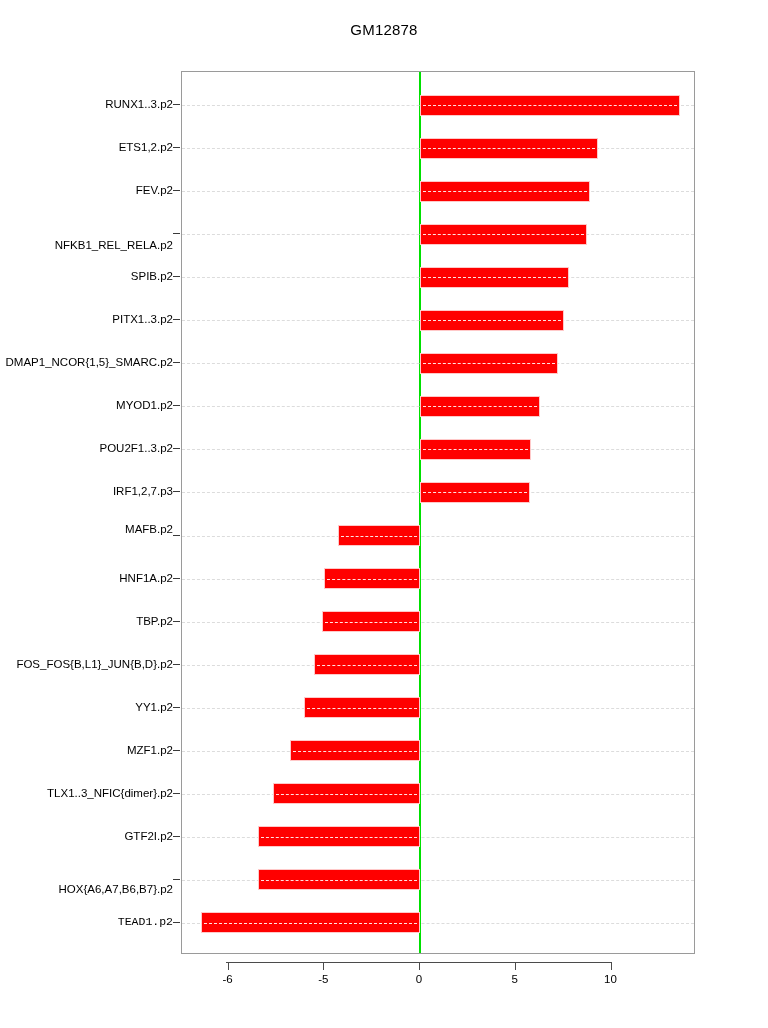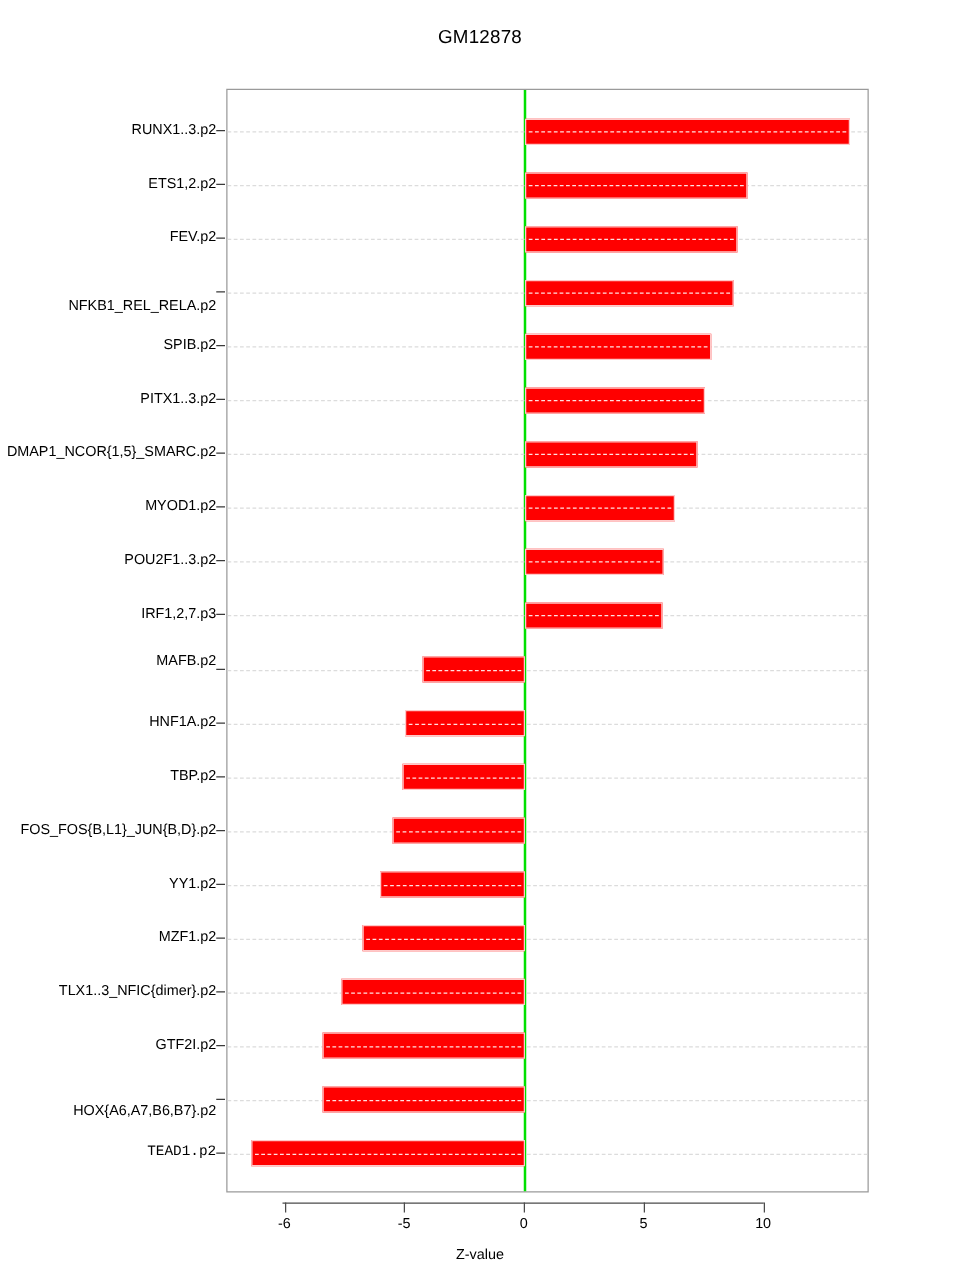--- a/index.html
+++ b/index.html
@@ -284,15 +284,14 @@
       <div class="xticklabel" style="left: 227.5px;">-6</div>
       <div class="xtick" style="left: 323.25px;"></div>
       <div class="xticklabel" style="left: 323.25px;">-5</div>
       <div class="xtick" style="left: 419px;"></div>
       <div class="xticklabel" style="left: 419px;">0</div>
       <div class="xtick" style="left: 514.75px;"></div>
       <div class="xticklabel" style="left: 514.75px;">5</div>
       <div class="xtick" style="left: 610.5px;"></div>
       <div class="xticklabel" style="left: 610.5px;">10</div>
     </div>
-  <div id="x-axis-title">Z-value</div>
 
 </div>
 
 </body></html>

